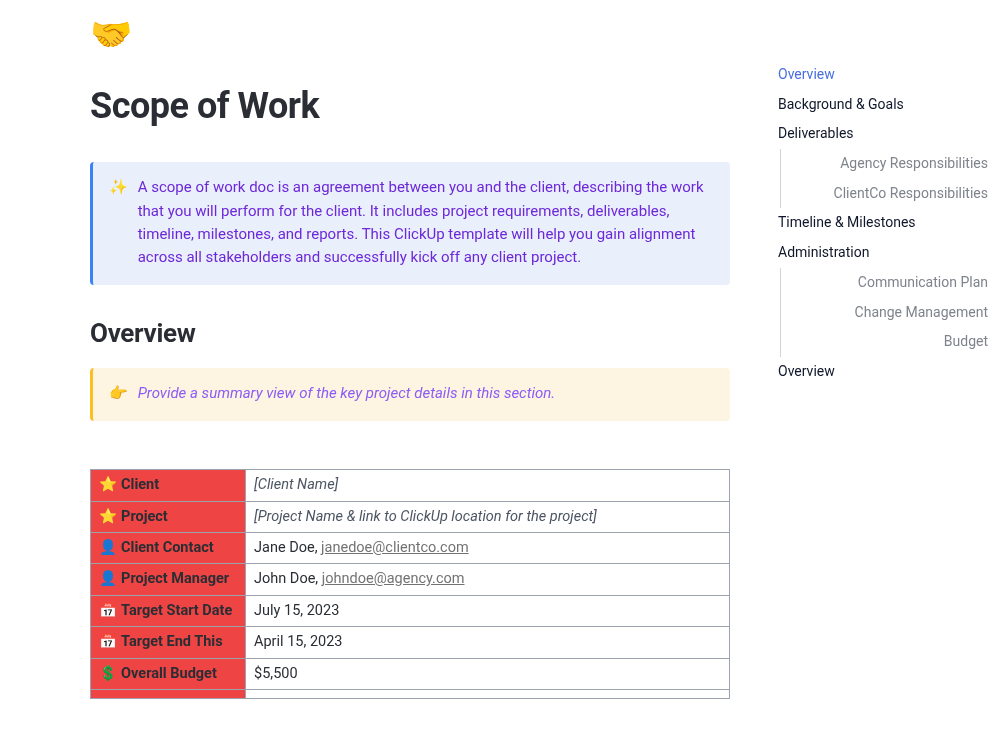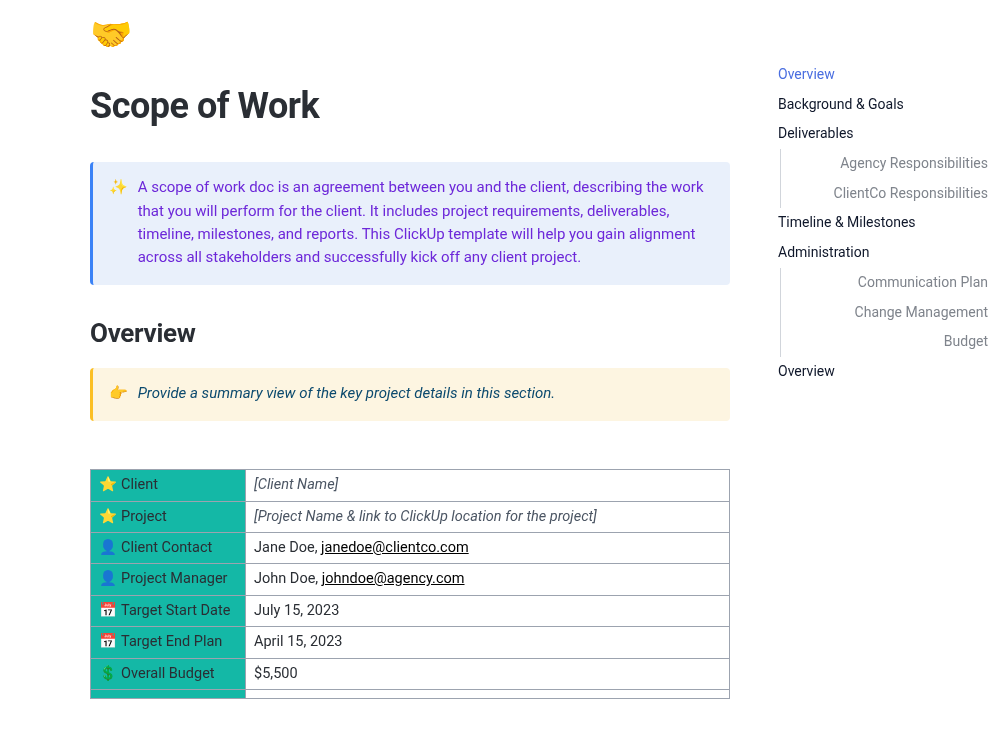--- a/index.html
+++ b/index.html
@@ -17,36 +17,36 @@
   .page-emoji { font-size: 34px; margin-bottom: 18px; }
   h1.page-title { font-size: 36px; font-weight: 700; color: #2a2e34; margin-bottom: 28px; letter-spacing:-0.5px; }
   .callout {
     border-radius: 4px; padding: 14px 18px 16px 16px; display: flex; gap: 10px;
     margin-bottom: 28px;
   }
   .callout-blue { background: #e9f0fb; border-left: 3px solid #3b82f6; }
   .callout-amber { background: #fdf5e1; border-left: 3px solid #fbbf24; }
   .callout .icon { flex: 0 0 auto; font-size: 15px; line-height: 1.55; }
   .callout .body { flex: 1; color: #6d28d9; }
-  .callout-amber .body { font-style: italic; color: #0c4a6e; }
+  .callout-amber .body { font-style: italic; color: #8b5cf6; }
   h2.section-heading { font-size: 26px; font-weight: 700; margin-bottom: 14px; color:#2a2e34; letter-spacing:-0.3px; }
   .spacer-md { height: 20px; }
   table.overview {
     width: 100%; border-collapse: collapse; table-layout: fixed;
   }
   table.overview td {
     border: 1px solid #9ca3af; padding: 4px 8px; vertical-align: top; font-size: 14.5px;
   }
   table.overview td.label {
-    background: #14b8a6; font-weight: 400; color: #2a2e34; width: 155px;
+    background: #ef4444; font-weight: 700; color: #2a2e34; width: 155px;
   }
   table.overview td.label .row-icon { margin-right: 4px; }
   table.overview td.value { background: #ffffff; color: #2a2e34; }
   .placeholder { font-style: italic; color: #4b5563; }
-  a.link { color: #000000; text-decoration: underline; text-align: center; }
+  a.link { color: #737373; text-decoration: underline; text-align: center; }
   
   .toc {
     position: absolute; left: 778px; top: 60px; width: 210px; font-size: 14px;
   }
   .toc-item { padding: 4px 0; color: #0f172a; cursor: pointer; }
   .toc-item.active { color: #4a6ee0; }
   .toc-sub { border-left: 1px solid #d1d5db; margin-left: 2px; }
   .toc-sub .toc-item { padding-left: 12px; color: #7f848c; text-align: right; }
 </style>
 </head>
@@ -91,21 +91,21 @@
       </tr>
       <tr>
         <td class="label"><span class="row-icon">👤</span><span>Project Manager</span></td>
         <td class="value"><span>John Doe, </span><a href="#" class="link">johndoe@agency.com</a></td>
       </tr>
       <tr>
         <td class="label"><span class="row-icon">📅</span><span>Target Start Date</span></td>
         <td class="value"><span>July 15, 2023</span></td>
       </tr>
       <tr>
-        <td class="label"><span class="row-icon">📅</span><span>Target End Plan</span></td>
+        <td class="label"><span class="row-icon">📅</span><span>Target End This</span></td>
         <td class="value"><span>April 15, 2023</span></td>
       </tr>
       <tr>
         <td class="label"><span class="row-icon">💲</span><span>Overall Budget</span></td>
         <td class="value"><span>$5,500</span></td>
       </tr>
       <tr>
         <td class="label"></td>
         <td class="value">
           

